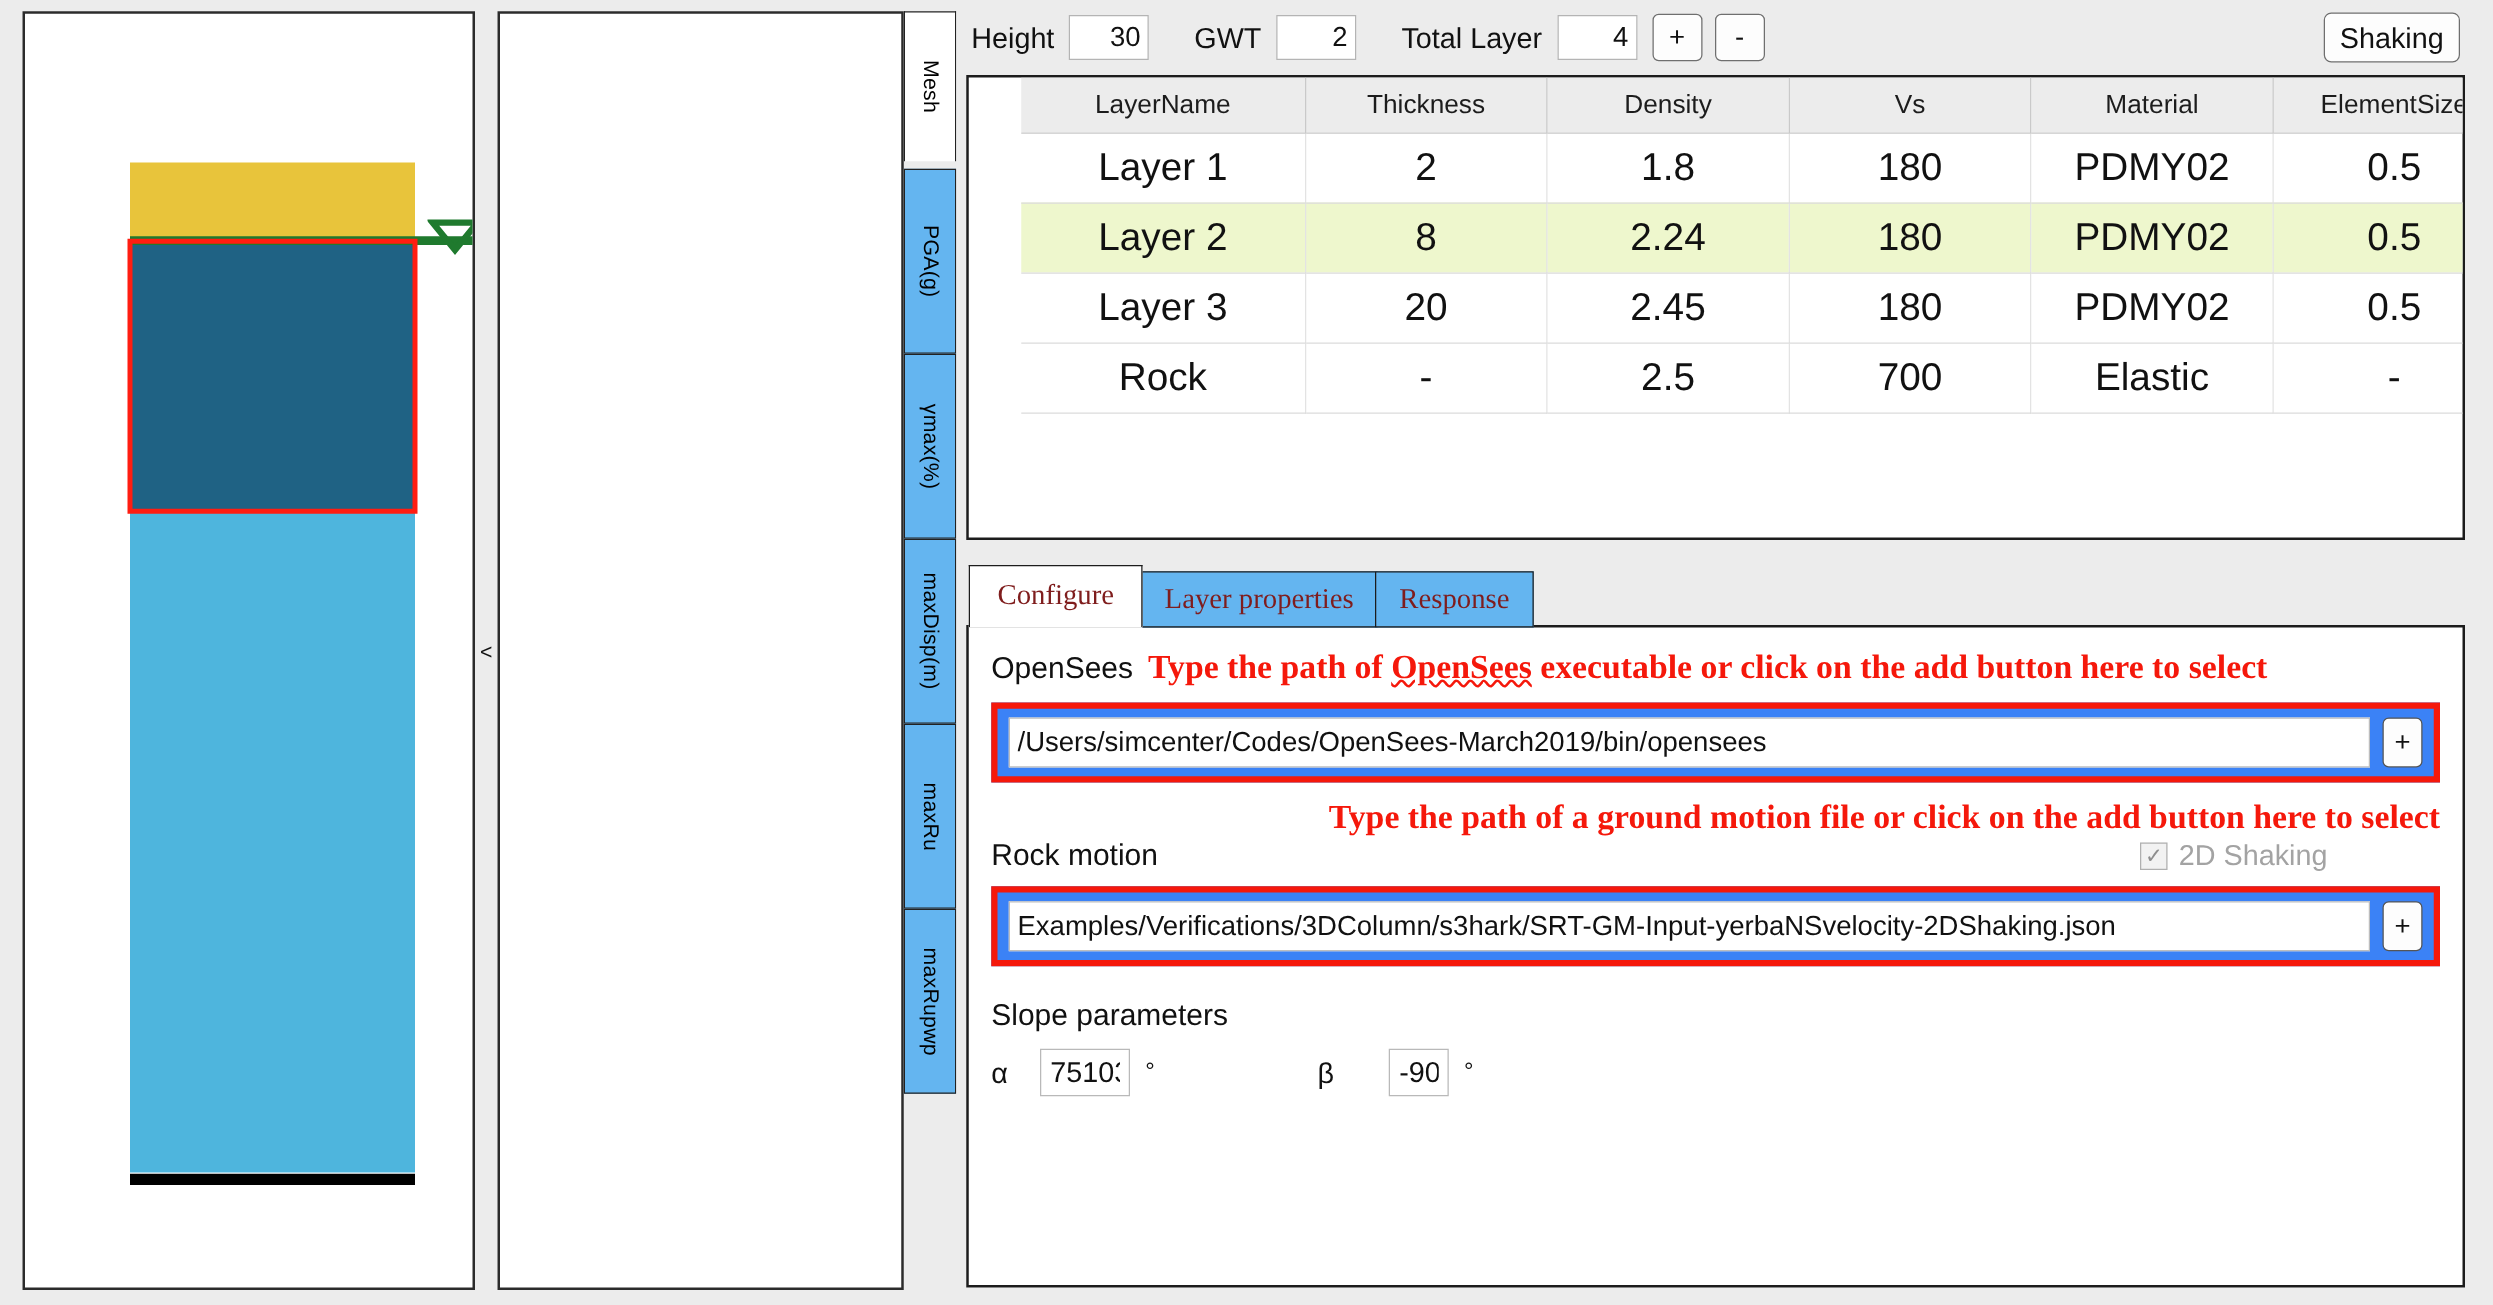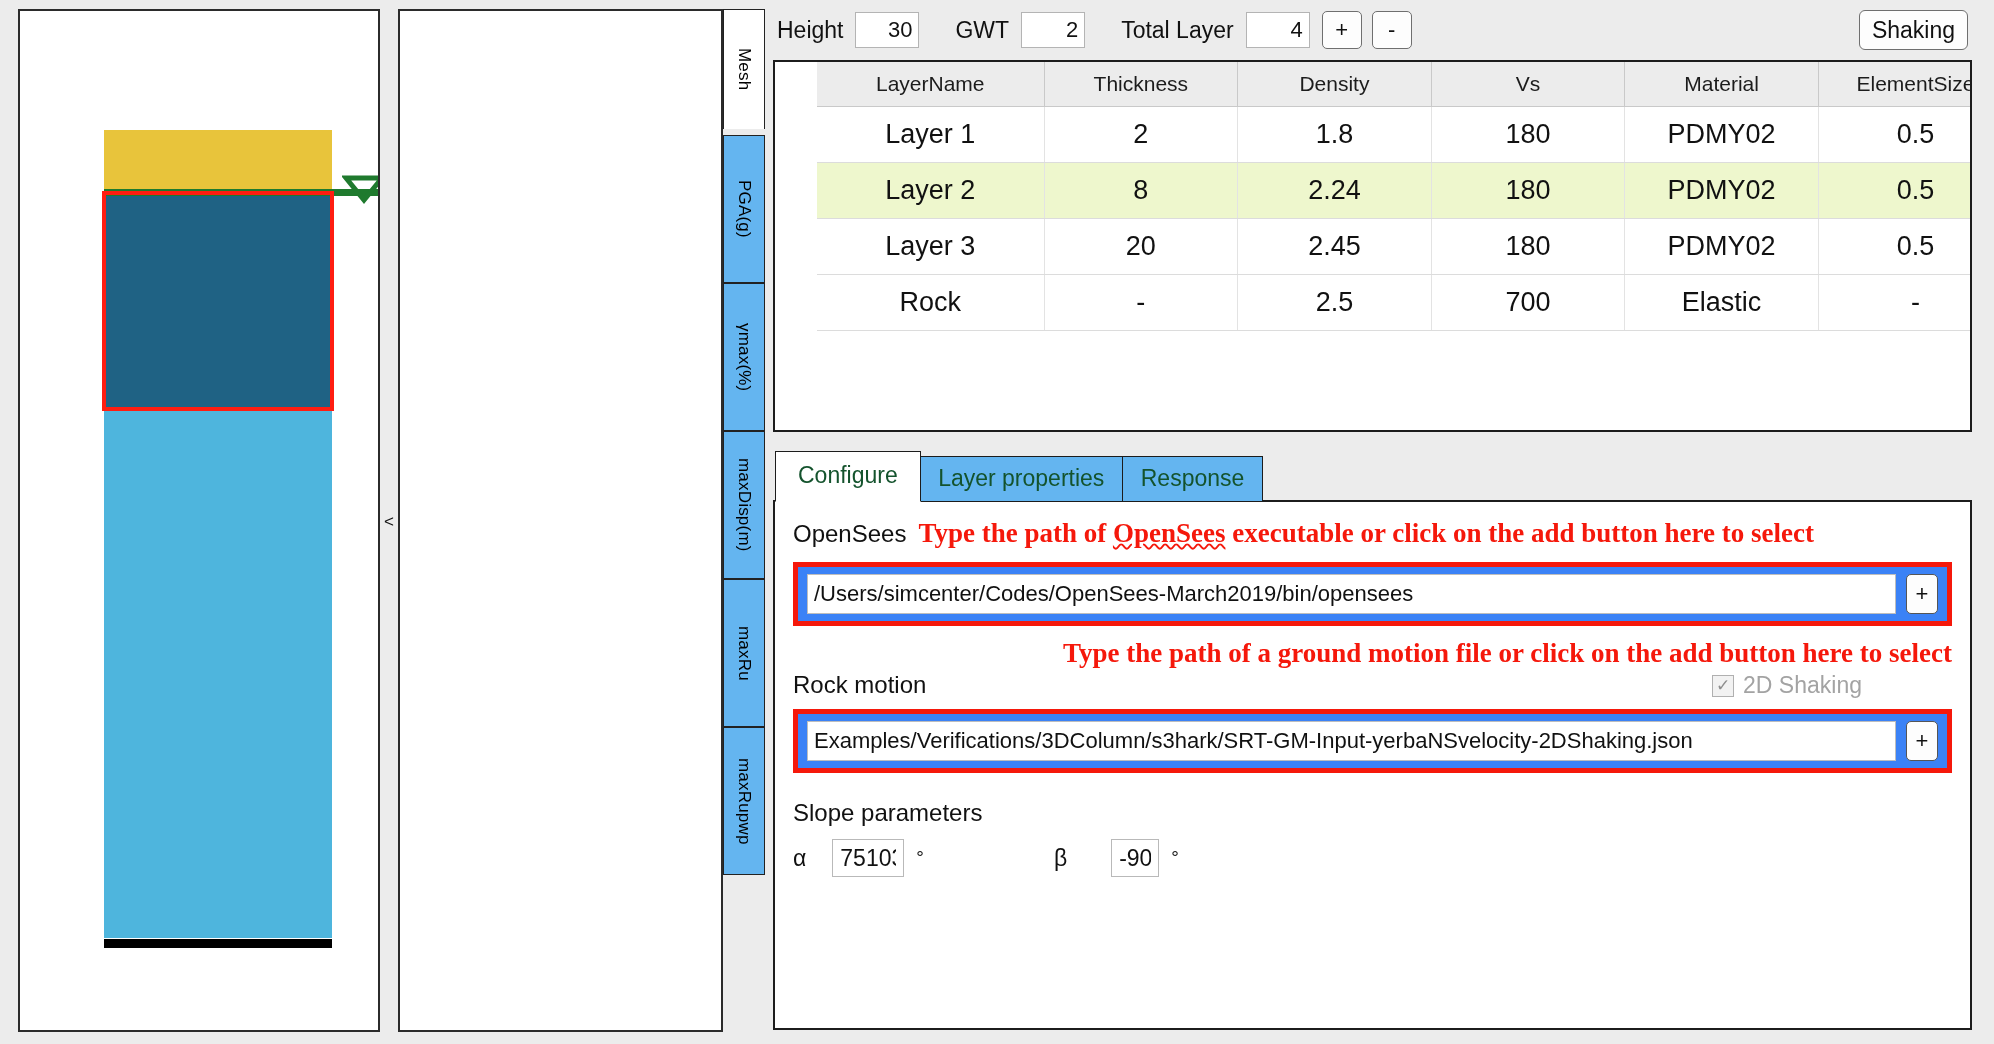--- a/index.html
+++ b/index.html
@@ -186,21 +186,21 @@
     background: #ececec;
     font-weight: normal;
     font-size: 21px;
     color: #1c1c1c;
     height: 44px;
     border-right: 1px solid #c9c9c9;
     border-bottom: 1px solid #c9c9c9;
   }
   table.layer-table th:last-child { border-right: none; }
   table.layer-table td {
-    font-size: 27px;
+    font-size: 31px;
     color: #111;
     height: 56px;
     text-align: center;
     border-right: 1px solid #e3e3e3;
     border-bottom: 1px solid #dcdcdc;
   }
   table.layer-table td:last-child { border-right: none; }
   tr.sel td { background: #eef7cd; }
 
   
@@ -209,25 +209,25 @@
     height: 48px;
     margin-top: 22px;
     padding-left: 2px;
     position: relative;
     z-index: 3;
   }
   .htab {
     border: 1.6px solid #1c1c1c;
     background: #64b5f0;
     font-size: 23px;
-    color: #14532d;
+    color: #7f1d1d;
     padding: 8px 18px 9px 18px;
     cursor: pointer;
     margin-right: -1.6px;
-    font-family: Liberation Sans, sans-serif;
+    font-family: Liberation Serif, serif;
   }
   .htab.active {
     background: #ffffff;
     border-bottom-color: #ffffff;
     padding: 10px 22px 12px 22px;
     position: relative;
     z-index: 4;
   }
 
   
@@ -275,21 +275,21 @@
   .plus-btn {
     width: 32px; height: 40px;
     border: 1.6px solid #555;
     border-radius: 5px;
     background: #fdfdfd;
     font-size: 22px; line-height: 1;
     color: #111; cursor: pointer;
     font-family: "Liberation Sans", sans-serif;
   }
   #rockmotion-row {
-    display: flex; align-items: flex-end; justify-content: space-between;
+    display: flex; align-items: flex-start; justify-content: space-between;
     margin-top: 2px;
   }
   .chk-wrap { display: flex; align-items: center; gap: 9px; margin-right: 90px; }
   .chk {
     width: 22px; height: 22px;
     border: 1.4px solid #b0b0b0;
     background: #f2f2f2;
     color: #8e8e8e;
     font-size: 17px; line-height: 20px;
     text-align: center;

